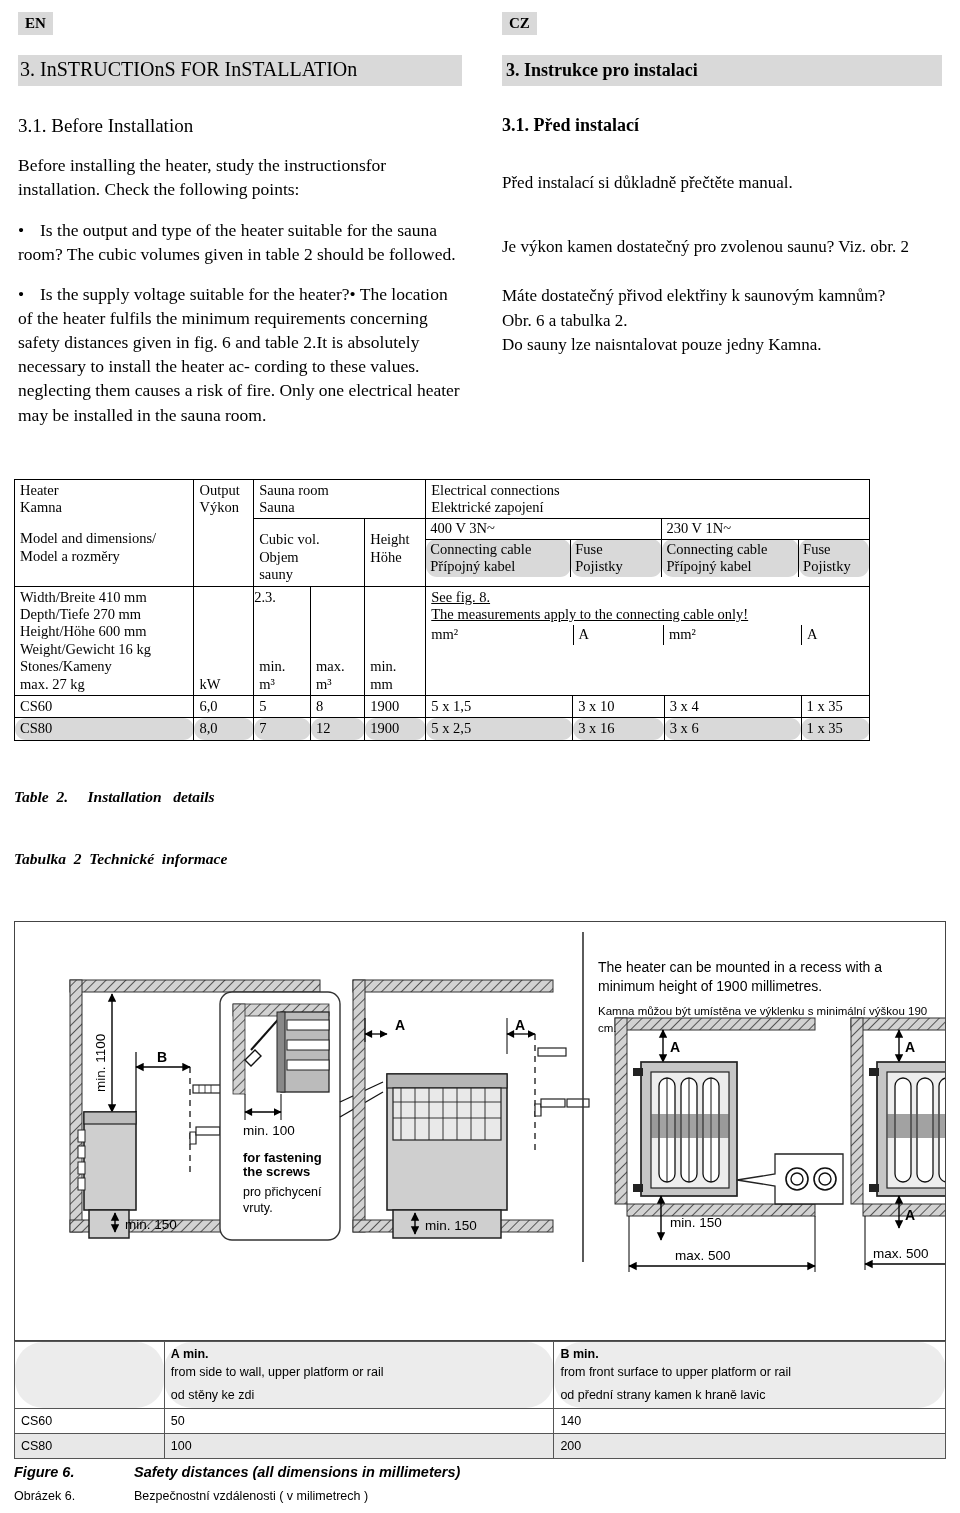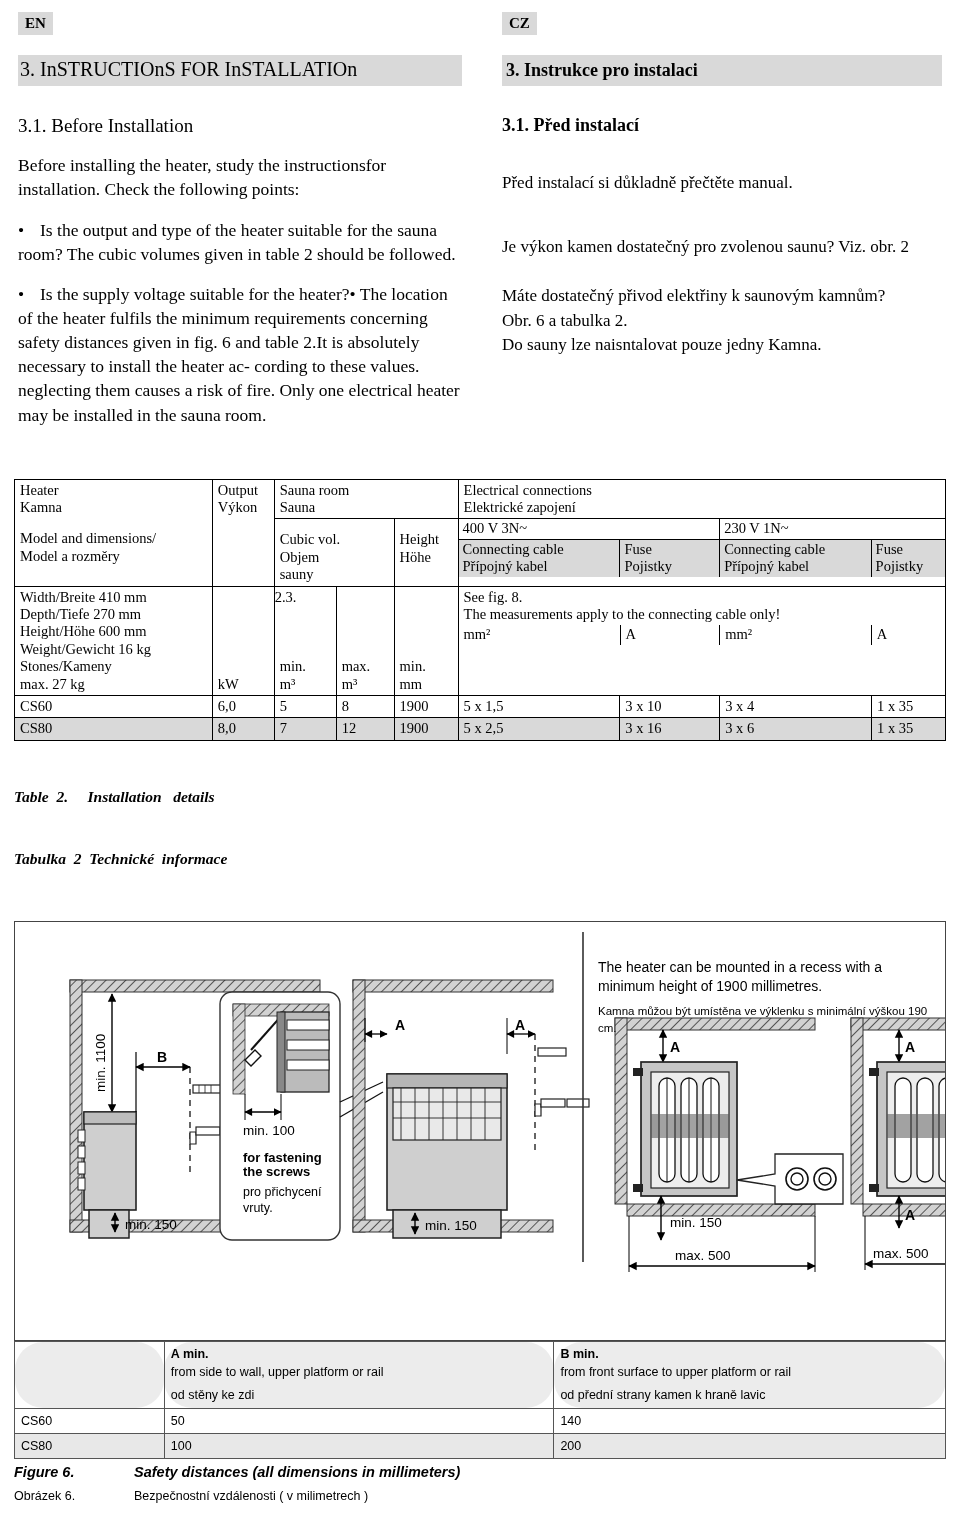--- a/index.html
+++ b/index.html
@@ -50,32 +50,32 @@
     text-align:left;
   }
   p.body-txt.cz { font-size:17px; line-height:1.45; }
   .bullet-para { margin-top:22px; }
   .bullet-dot { display:inline-block; width:22px; }
 
   
   .tbl-wrap { padding: 0 14px; margin-top: 52px; }
   table.spec {
     border-collapse: collapse;
-    width: 932px;
+    width: 856px;
     font-family:"Liberation Serif", serif;
     font-size:14.5px;
     line-height:1.2;
   }
   table.spec td {
     border: 1px solid #000;
     vertical-align: top;
     padding: 2px 4px 2px 5px;
     background:#fff;
   }
-  .shade { background:#d9d9d9 !important; }
+  .shade { background:#d9d9d9 !important;border-radius:11px; }
   td.tall { height: 50px; }
   .center { text-align:left; }
 
   .tbl-caption {
     padding: 4px 14px 0 14px;
     font-family:"Liberation Serif", serif;
     font-style: italic;
     font-weight: bold;
     font-size: 15.5px;
     line-height: 1.35;
@@ -254,21 +254,21 @@
     </td>
     <td style="vertical-align:bottom">
       <div>max.</div>
       <div>m³</div>
     </td>
     <td style="vertical-align:bottom">
       <div>min.</div>
       <div>mm</div>
     </td>
     <td colspan="4" style="padding:0">
-      <div style="padding:2px 5px;">
+      <div style="padding:2px 5px;text-decoration:underline;">
         <div>See  fig.  8.</div>
         <div>The  measurements apply  to  the  connecting cable only!</div>
       </div>
       <table style="border-collapse:collapse;width:100%;font-size:14.5px;line-height:1.2;">
         <tbody>
                 <tr>
           <td style="border:none;padding:1px 5px;width:162px;">mm²</td>
           <td style="border:none;border-left:1px solid #000;padding:1px 5px;width:100px;">A</td>
           <td style="border:none;border-left:1px solid #000;padding:1px 5px;width:152px;">mm²</td>
           <td style="border:none;border-left:1px solid #000;padding:1px 5px;width:74px;">A</td>

